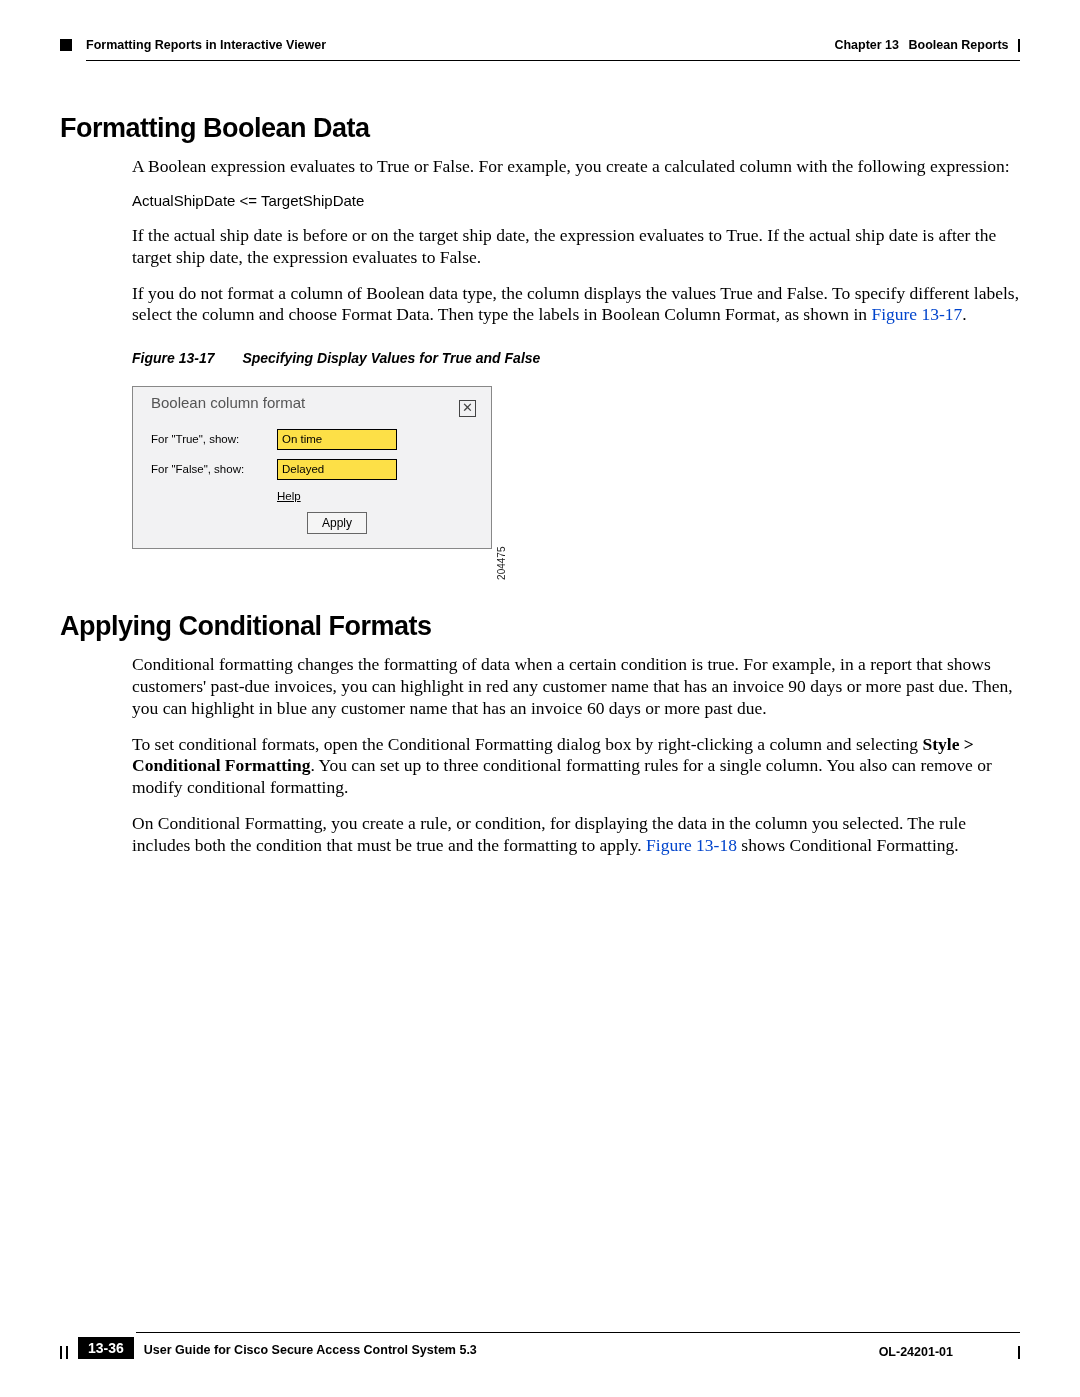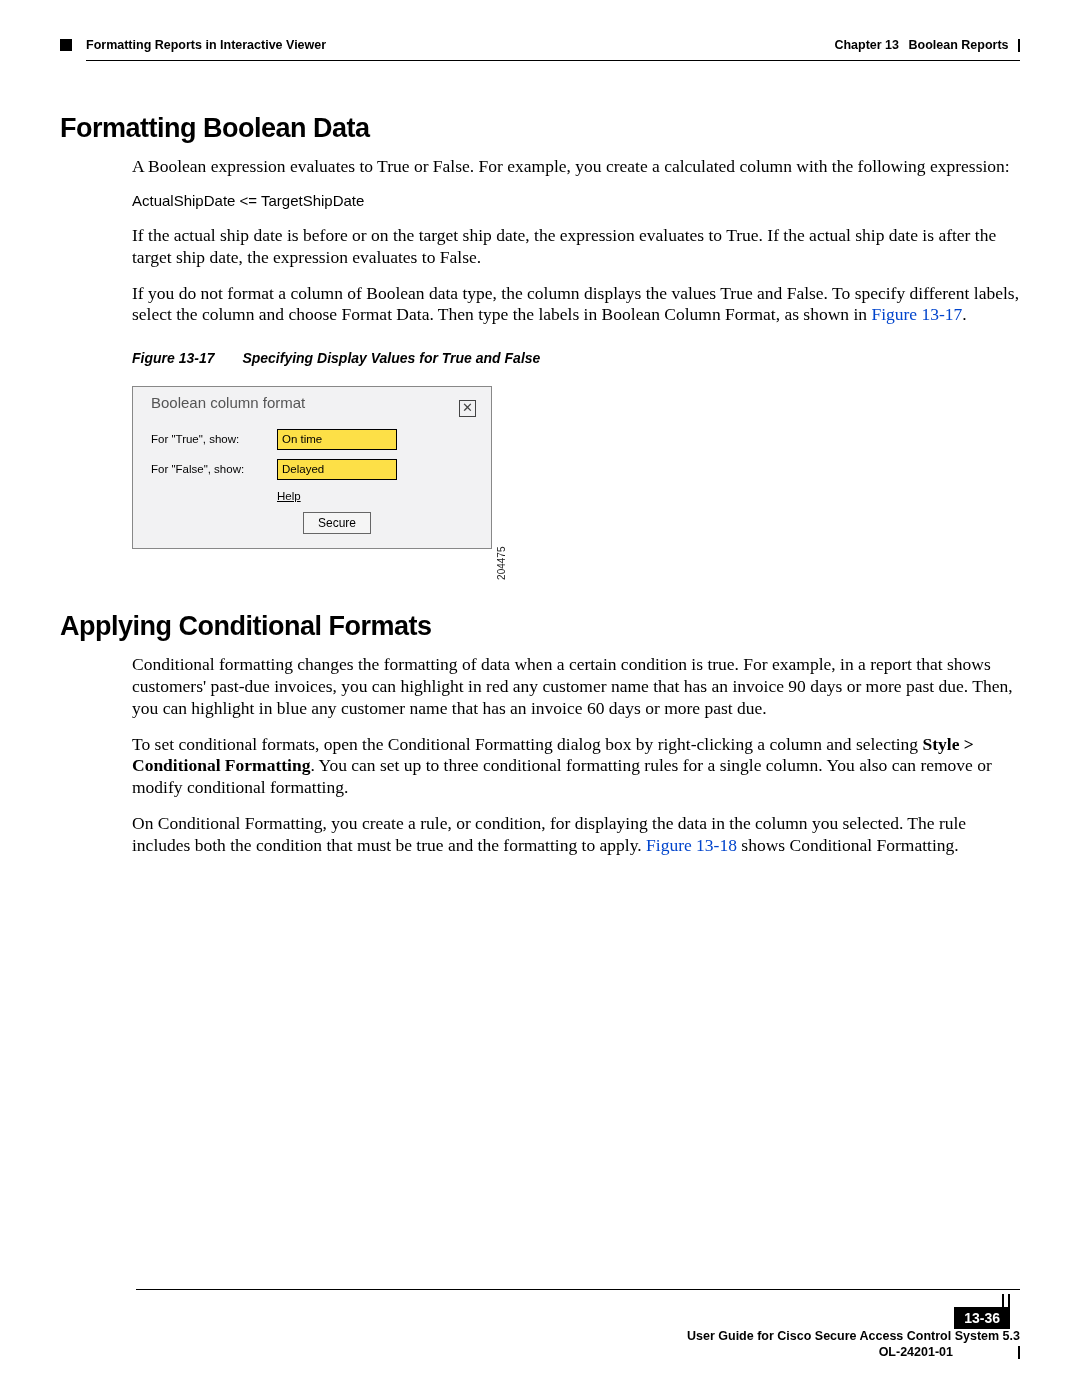--- a/index.html
+++ b/index.html
@@ -182,21 +182,20 @@
       border: none;
       border-top: 1px solid #000;
       margin: 0 0 4px 76px;
     }
     .footer-row {
       display: flex;
       align-items: flex-end;
       font-family: Arial, Helvetica, sans-serif;
       font-size: 12.5px;
       font-weight: bold;
-      flex-direction: column;
     }
     .page-badge {
       background: #000;
       color: #fff;
       padding: 3px 10px;
       font-size: 14px;
       font-weight: bold;
       margin-right: 10px;
     }
     .footer-title {
@@ -275,21 +274,21 @@
         <div class="dialog-row">
           <div class="dialog-label">For "True", show:</div>
           <input class="dialog-input" value="On time" style="">
         </div>
         <div class="dialog-row">
           <div class="dialog-label">For "False", show:</div>
           <input class="dialog-input" value="Delayed" style="">
         </div>
         <div class="help-row">Help</div>
         <div class="apply-row">
-          <button class="apply-btn">Secure</button>
+          <button class="apply-btn">Apply</button>
         </div>
       </div>
       <div class="side-num">204475</div>
     </div>
   </div>
 
   <h1>Applying Conditional Formats</h1>
 
   <div class="body-text">
     <p>Conditional formatting changes the formatting of data when a certain condition is true. For example, in a report that shows customers' past-due invoices, you can highlight in red any customer name that has an invoice 90 days or more past due. Then, you can highlight in blue any customer name that has an invoice 60 days or more past due.</p>

